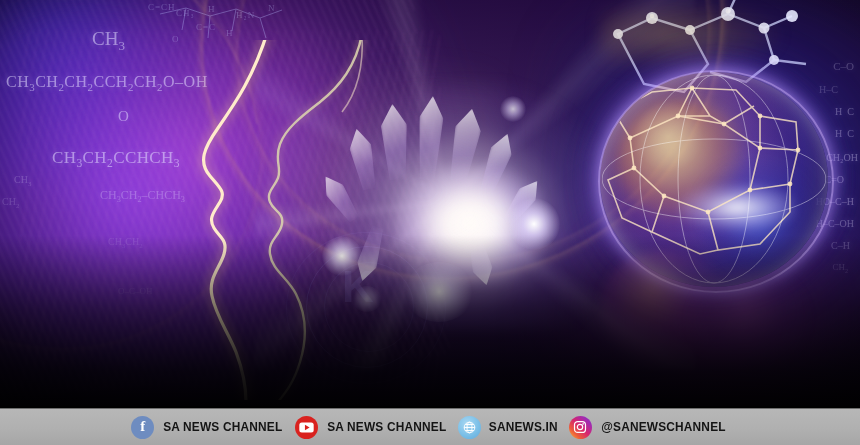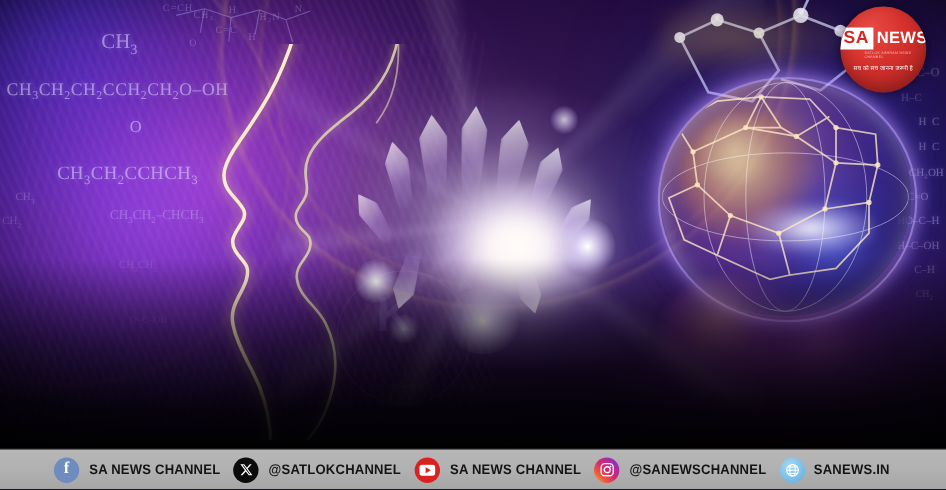--- a/index.html
+++ b/index.html
@@ -463,77 +463,61 @@
         <path d="M212 -6 C 214 30, 206 54, 192 72"></path>
       </g>
     </svg>
 
     <div class="lyr" style="left:240px;top:60px;width:260px;height:260px;background:radial-gradient(ellipse at 70% 50%, rgba(255,245,230,.22) 0%, rgba(255,220,190,.10) 38%, rgba(120,60,120,0) 72%);filter:blur(14px);"></div>
 
     <div class="lyr vign"></div>
     <div class="lyr bottom-fade"></div>
   </div>
 
-  <div id="logo">
-    <div class="lrow">
-      <span class="sa">SA</span>
-      <span class="news">NEWS</span>
-    </div>
-    <div class="tagline-en">SATLOK ASHRAM NEWS CHANNEL</div>
-    <div class="hindi">सच को सच जानना जरूरी है</div>
-  </div>
 
 
   <div class="footline"></div>
   <div id="footer">
 
     <div class="fitem">
       <span class="ficon ic-fb">
           <span>f</span>
         </span>
       <span class="ftxt">SA NEWS CHANNEL</span>
     </div>
 
-    <div class="fitem">
-      <span class="ficon ic-x">
-        <svg width="12" height="12" viewBox="0 0 24 24" aria-hidden="true">
-          <path fill="#ffffff" d="M18.2 2h3.4l-7.4 8.5L23 22h-6.8l-5.3-6.9L4.8 22H1.4l7.9-9.1L1 2h7l4.8 6.3L18.2 2zm-1.2 18h1.9L7.1 4H5.1l11.9 16z"></path>
-        </svg>
-      </span>
-      <span class="ftxt">@SATLOKCHANNEL</span>
-    </div>
 
     <div class="fitem">
       <span class="ficon ic-yt">
         <svg width="15" height="11" viewBox="0 0 24 17" aria-hidden="true">
           <rect x="0.5" y="0.5" width="23" height="16" rx="4" fill="#ffffff"></rect>
           <polygon points="9.5,4 17,8.5 9.5,13" fill="#d9221f"></polygon>
         </svg>
       </span>
       <span class="ftxt">SA NEWS CHANNEL</span>
-    </div>
-
-    <div class="fitem">
-      <span class="ficon ic-ig">
-        <svg width="14" height="14" viewBox="0 0 24 24" aria-hidden="true">
-          <rect x="2.6" y="2.6" width="18.8" height="18.8" rx="5.6" fill="none" stroke="#ffffff" stroke-width="2.1"></rect>
-          <circle cx="12" cy="12" r="4.6" fill="none" stroke="#ffffff" stroke-width="2.1"></circle>
-          <circle cx="17.4" cy="6.7" r="1.35" fill="#ffffff"></circle>
-        </svg>
-      </span>
-      <span class="ftxt">@SANEWSCHANNEL</span>
     </div>
 
     <div class="fitem">
       <span class="ficon ic-web">
         <svg width="15" height="15" viewBox="0 0 24 24" aria-hidden="true">
           <g fill="none" stroke="#ffffff" stroke-width="1.5">
             <circle cx="12" cy="12" r="8.5"></circle>
             <ellipse cx="12" cy="12" rx="4" ry="8.5"></ellipse>
             <path d="M3.5 12h17M5.2 7.2h13.6M5.2 16.8h13.6"></path>
           </g>
         </svg>
       </span>
       <span class="ftxt">SANEWS.IN</span>
     </div>
 
+    <div class="fitem">
+      <span class="ficon ic-ig">
+        <svg width="14" height="14" viewBox="0 0 24 24" aria-hidden="true">
+          <rect x="2.6" y="2.6" width="18.8" height="18.8" rx="5.6" fill="none" stroke="#ffffff" stroke-width="2.1"></rect>
+          <circle cx="12" cy="12" r="4.6" fill="none" stroke="#ffffff" stroke-width="2.1"></circle>
+          <circle cx="17.4" cy="6.7" r="1.35" fill="#ffffff"></circle>
+        </svg>
+      </span>
+      <span class="ftxt">@SANEWSCHANNEL</span>
+    </div>
+
   </div>
 </div>
 
 </body></html>

